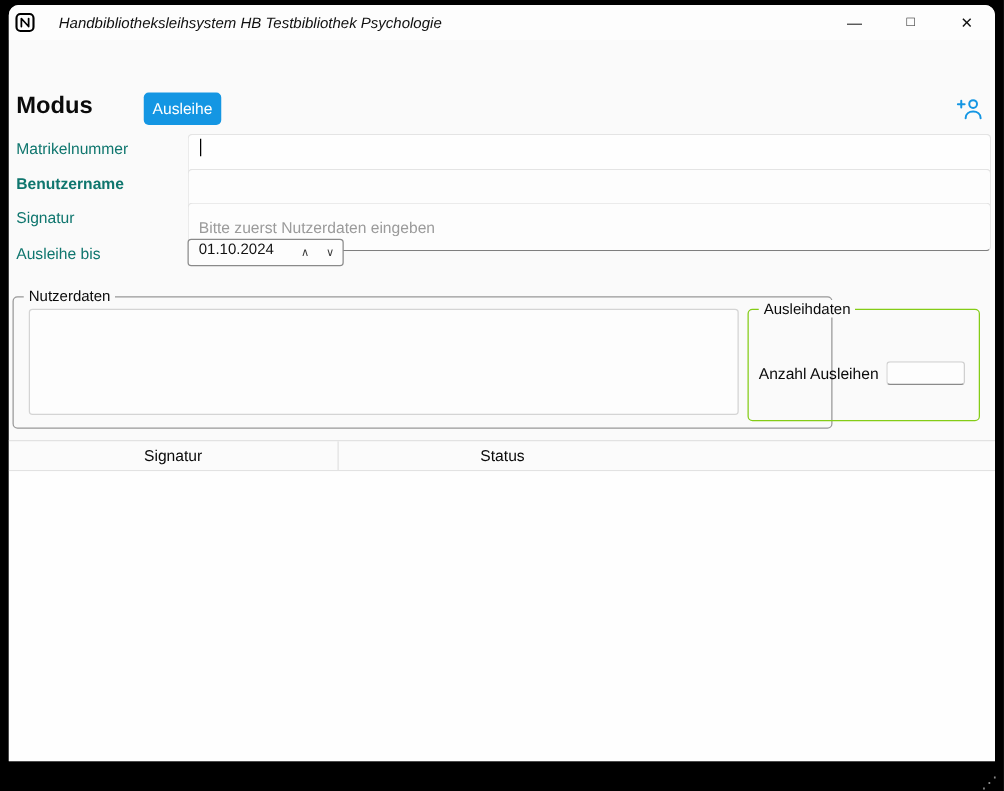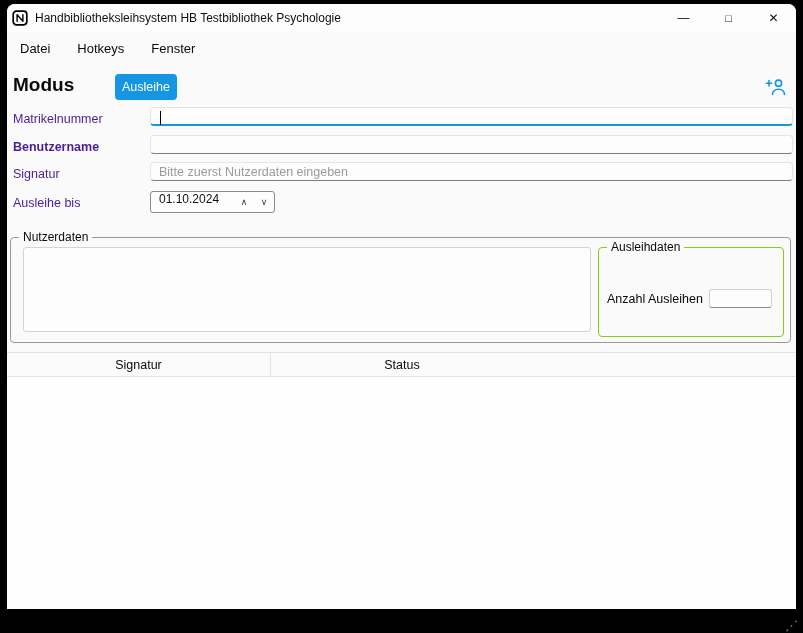--- a/index.html
+++ b/index.html
@@ -17,21 +17,21 @@
     border-radius: 8px 8px 0 0;
     overflow: hidden;
   }
   
   .titlebar {
     position: absolute; left: 0; top: 0; width: 100%; height: 28px;
     background: #fdfdfd;
     display: flex; align-items: center;
   }
   .app-icon { margin-left: 5px; width: 16px; height: 16px; display: flex; flex: none; }
-  .window-title { margin-left: 7px; font-size: 12px; color: #101010; white-space: nowrap; }
+  .window-title { margin-left: 19px; font-size: 12px; color: #101010; white-space: nowrap; font-style: italic; }
   .win-controls { position: absolute; right: 0; top: 0; height: 28px; display: flex; }
   .win-btn {
     width: 45px; height: 28px; border: none; background: transparent;
     color: #101010; display: flex; align-items: center; justify-content: center;
     font-family: inherit; cursor: default;
   }
   .win-btn.min { font-size: 12px; }
   .win-btn.max { font-size: 11px; }
   .win-btn.close { font-size: 12px; }
   
@@ -51,27 +51,27 @@
     background: var(--accent, #1496e3); color: #fff;
     border: none; border-radius: 4px;
     font-size: 12.5px; font-family: inherit; margin-left: 35px;
   }
   .add-user-button {
     position: absolute; right: 7px; top: 72px; width: 26px; height: 22px;
     background: transparent; border: none; padding: 0;
     display: flex; align-items: center; justify-content: center;
   }
   
-  .field-label { position: absolute; left: 6px; font-size: 12.5px; color: #4c1d95; white-space: nowrap; }
+  .field-label { position: absolute; left: 6px; font-size: 12.5px; color: #0f766e; white-space: nowrap; }
   .lbl-matrikel { top: 108px; }
   .lbl-benutzer { top: 136px; font-weight: bold; }
   .lbl-signatur { top: 163px; }
   .lbl-ausleihe { top: 192px; }
   .text-field {
-    position: absolute; left: 143px; width: 643px; height: 19px;
+    position: absolute; left: 143px; width: 643px; height: 39px;
     background: #fdfdfd;
     border: 1px solid #e4e4e4; border-bottom: 1px solid #7e7e7e;
     border-radius: 4px;
     font-size: 12.5px; font-family: inherit; color: #0369a1;
     padding: 0 8px; outline: none;
   }
   .text-field::placeholder { color: #9b9b9b; }
   .f-matrikel { top: 103px; border-bottom: 2px solid var(--accent, #1496e3); background: #fefefe; }
   .f-benutzer { top: 131px; }
   .f-signatur { top: 158px; }
@@ -92,21 +92,21 @@
     font-size: 9px; color: #3a3a3a; font-family: inherit;
     display: flex; align-items: center; justify-content: center;
   }
   
   .groupbox { position: absolute; border: 1px solid #989898; border-radius: 4px; }
   .gb-label {
     position: absolute; top: -8px; left: 8px;
     background: #fafafa; padding: 0 4px; font-size: 12px; color: #0a0a0a;
     white-space: nowrap;
   }
-  .gb-nutzer { left: 3px; top: 233px; width: 781px; height: 106px; }
+  .gb-nutzer { left: 3px; top: 233px; width: 656px; height: 106px; }
   .nutzer-textarea {
     position: absolute; left: 12px; top: 9px; width: 568px; height: 85px;
     background: #fdfdfd; border: 1px solid #d4d4d4; border-radius: 3px;
     resize: none; font-family: inherit; font-size: 12px; outline: none;
   }
   .gb-ausleih { position: absolute; left: 587px; top: 9px; width: 186px; height: 90px; border: 1px solid #84cc16; border-radius: 4px; }
   .anzahl-label { position: absolute; left: 8px; top: 44px; font-size: 12.5px; color: #0a0a0a; white-space: nowrap; }
   .anzahl-input {
     position: absolute; left: 110px; top: 41px; width: 63px; height: 19px;
     background: #fdfdfd; border: 1px solid #d0d0d0; border-bottom: 1px solid #8a8a8a;
@@ -148,25 +148,20 @@
         </svg>
       </span>
       <span class="window-title">Handbibliotheksleihsystem HB Testbibliothek Psychologie</span>
       <div class="win-controls">
         <button class="win-btn min">—</button>
         <button class="win-btn max">□</button>
         <button class="win-btn close">✕</button>
       </div>
     </div>
 
-    <div class="menubar">
-      <span class="menu-item">Datei</span>
-      <span class="menu-item">Hotkeys</span>
-      <span class="menu-item">Fenster</span>
-    </div>
 
     <span class="modus-label">Modus</span>
     <button class="mode-button">Ausleihe</button>
     <button class="add-user-button">
       <span style="display:flex;">
         <svg viewBox="0 0 22 18" width="22" height="18">
           <circle cx="13.5" cy="5.2" r="3.1" fill="none" stroke="var(--accent, #1496e3)" stroke-width="1.6"></circle>
           <path d="M7.5 16.5 c0-3.4 2.7-5.3 6-5.3 s6 1.9 6 5.3" fill="none" stroke="var(--accent, #1496e3)" stroke-width="1.6" stroke-linecap="round"></path>
           <path d="M4 2.6 V8 M1.3 5.3 H6.7" fill="none" stroke="var(--accent, #1496e3)" stroke-width="1.6" stroke-linecap="round"></path>
         </svg>

